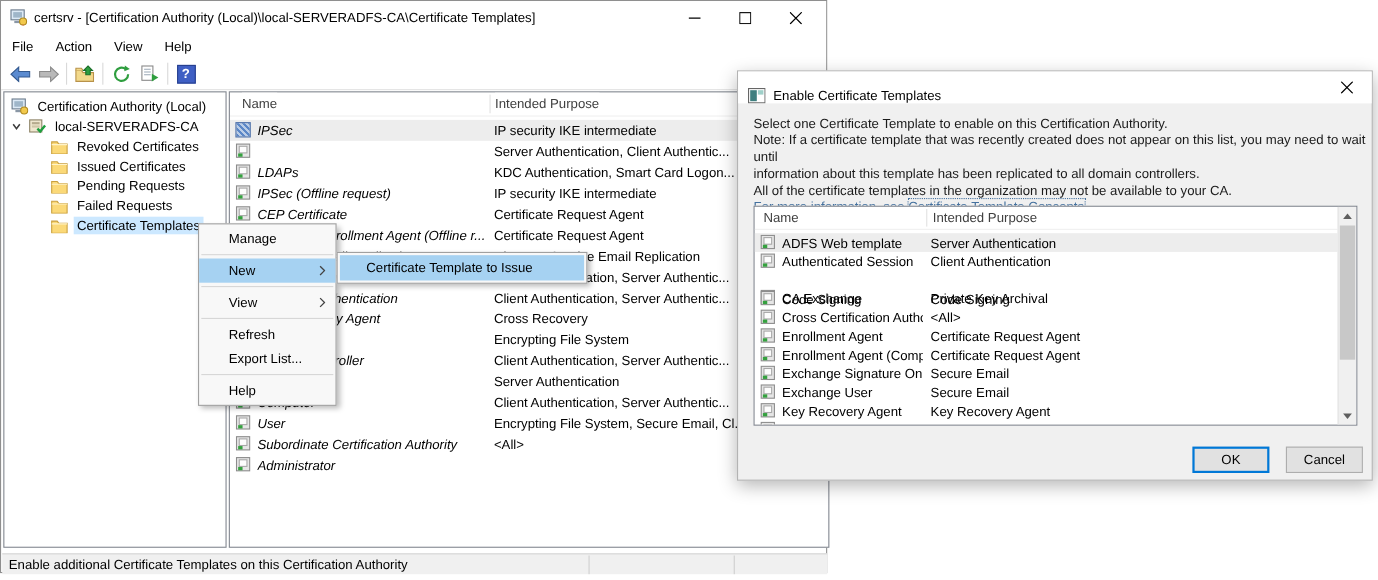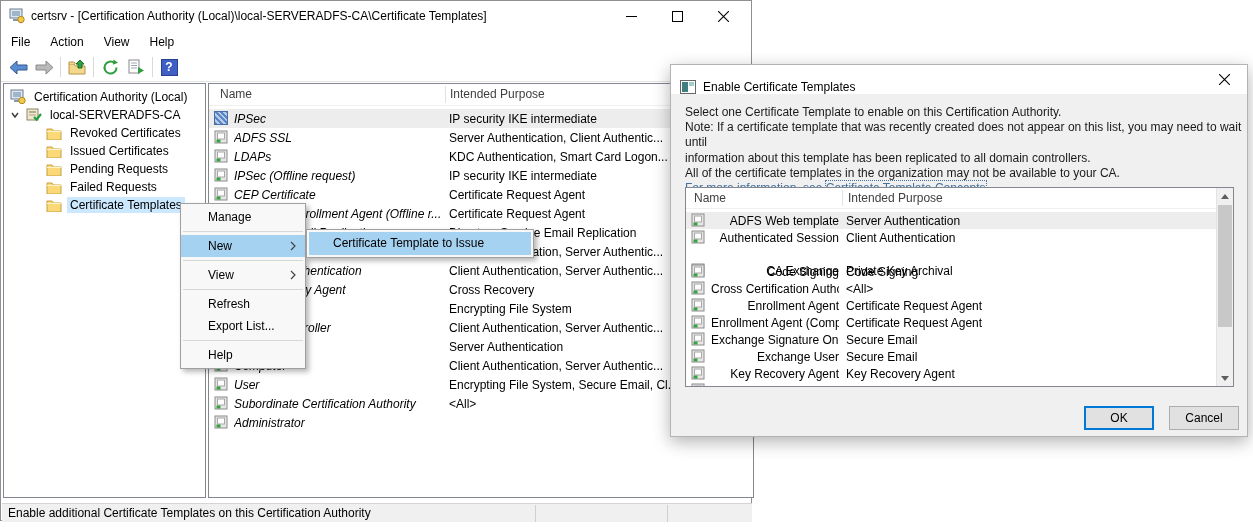--- a/index.html
+++ b/index.html
@@ -57,21 +57,21 @@
   .dlg-text{position:absolute;left:14px;top:40px;line-height:15.2px;color:#1a1a1a;}
   .dlg-link-line{color:#44719f;}
   .dlg-link{color:#44719f;text-decoration:underline;outline:1px dotted #44719f;}
   .dlg-list{position:absolute;left:14px;top:122px;width:549px;height:200px;background:#fff;border:1px solid #828790;box-sizing:border-box;overflow:hidden;}
   .dlg-col-head{position:absolute;top:0;height:20px;line-height:20px;color:#3f3f3f;}
   .dlg-head-sep{position:absolute;top:2px;width:1px;height:16px;background:#e2e2e2;}
   .dlg-head-line{position:absolute;top:20px;left:0;right:17px;height:1px;background:#f0f0f0;}
   .drow{position:absolute;left:0;width:530px;height:17px;display:flex;align-items:center;}
   .drow.sel{background:#ededed;}
   .drow .ico{position:absolute;left:5px;top:1px;width:14px;height:14px;}
-  .drow .c-name{position:absolute;left:25px;width:128px;text-align:right;}
+  .drow .c-name{position:absolute;left:25px;width:128px;}
   .drow .c-purp{position:absolute;left:160px;width:360px;}
   .scrollbar{position:absolute;right:0;top:0;width:17px;height:198px;background:#f0f0f0;border-left:1px solid #e3e3e3;box-sizing:border-box;}
   .sb-arrow{position:absolute;left:0;width:16px;height:16px;display:flex;align-items:center;justify-content:center;}
   .sb-thumb{position:absolute;left:1px;top:17px;width:14px;height:122px;background:#c8c8c8;}
   .tri-up{width:0;height:0;border-left:4px solid transparent;border-right:4px solid transparent;border-bottom:5px solid #5e5e5e;}
   .tri-down{width:0;height:0;border-left:4px solid transparent;border-right:4px solid transparent;border-top:5px solid #5e5e5e;}
   .dlg-btn{position:absolute;top:341px;width:70px;height:24px;background:#e1e1e1;border:1px solid #adadad;box-sizing:border-box;display:flex;align-items:center;justify-content:center;}
   .dlg-btn.default{border:2px solid #0078d7;}
 
   
@@ -230,21 +230,20 @@
           <span class="ico ipsec-ico"></span>
           <span class="c-name nowrap">IPSec</span>
           <span class="c-purp nowrap">IP security IKE intermediate</span>
         </div>
       <div class="lrow" style="top:44px">
           <svg class="ico" viewBox="0 0 14 14">
             <rect x="1" y="1" width="12" height="12" fill="#e6e6e6" stroke="#8c8c8c"></rect>
             <rect x="3.5" y="3" width="7" height="6" fill="#fdfdfd" stroke="#a8a8a8"></rect>
             <rect x="2.5" y="9.5" width="4" height="3" fill="#35a13f"></rect>
           </svg>
-          <span class="c-name nowrap">ADFS SSL</span>
           <span class="c-purp nowrap">Server Authentication, Client Authentic...</span>
         </div>
       <div class="lrow" style="top:63px">
           <svg class="ico" viewBox="0 0 14 14">
             <rect x="1" y="1" width="12" height="12" fill="#e6e6e6" stroke="#8c8c8c"></rect>
             <rect x="3.5" y="3" width="7" height="6" fill="#fdfdfd" stroke="#a8a8a8"></rect>
             <rect x="2.5" y="9.5" width="4" height="3" fill="#35a13f"></rect>
           </svg>
           <span class="c-name nowrap">LDAPs</span>
           <span class="c-purp nowrap">KDC Authentication, Smart Card Logon...</span>

